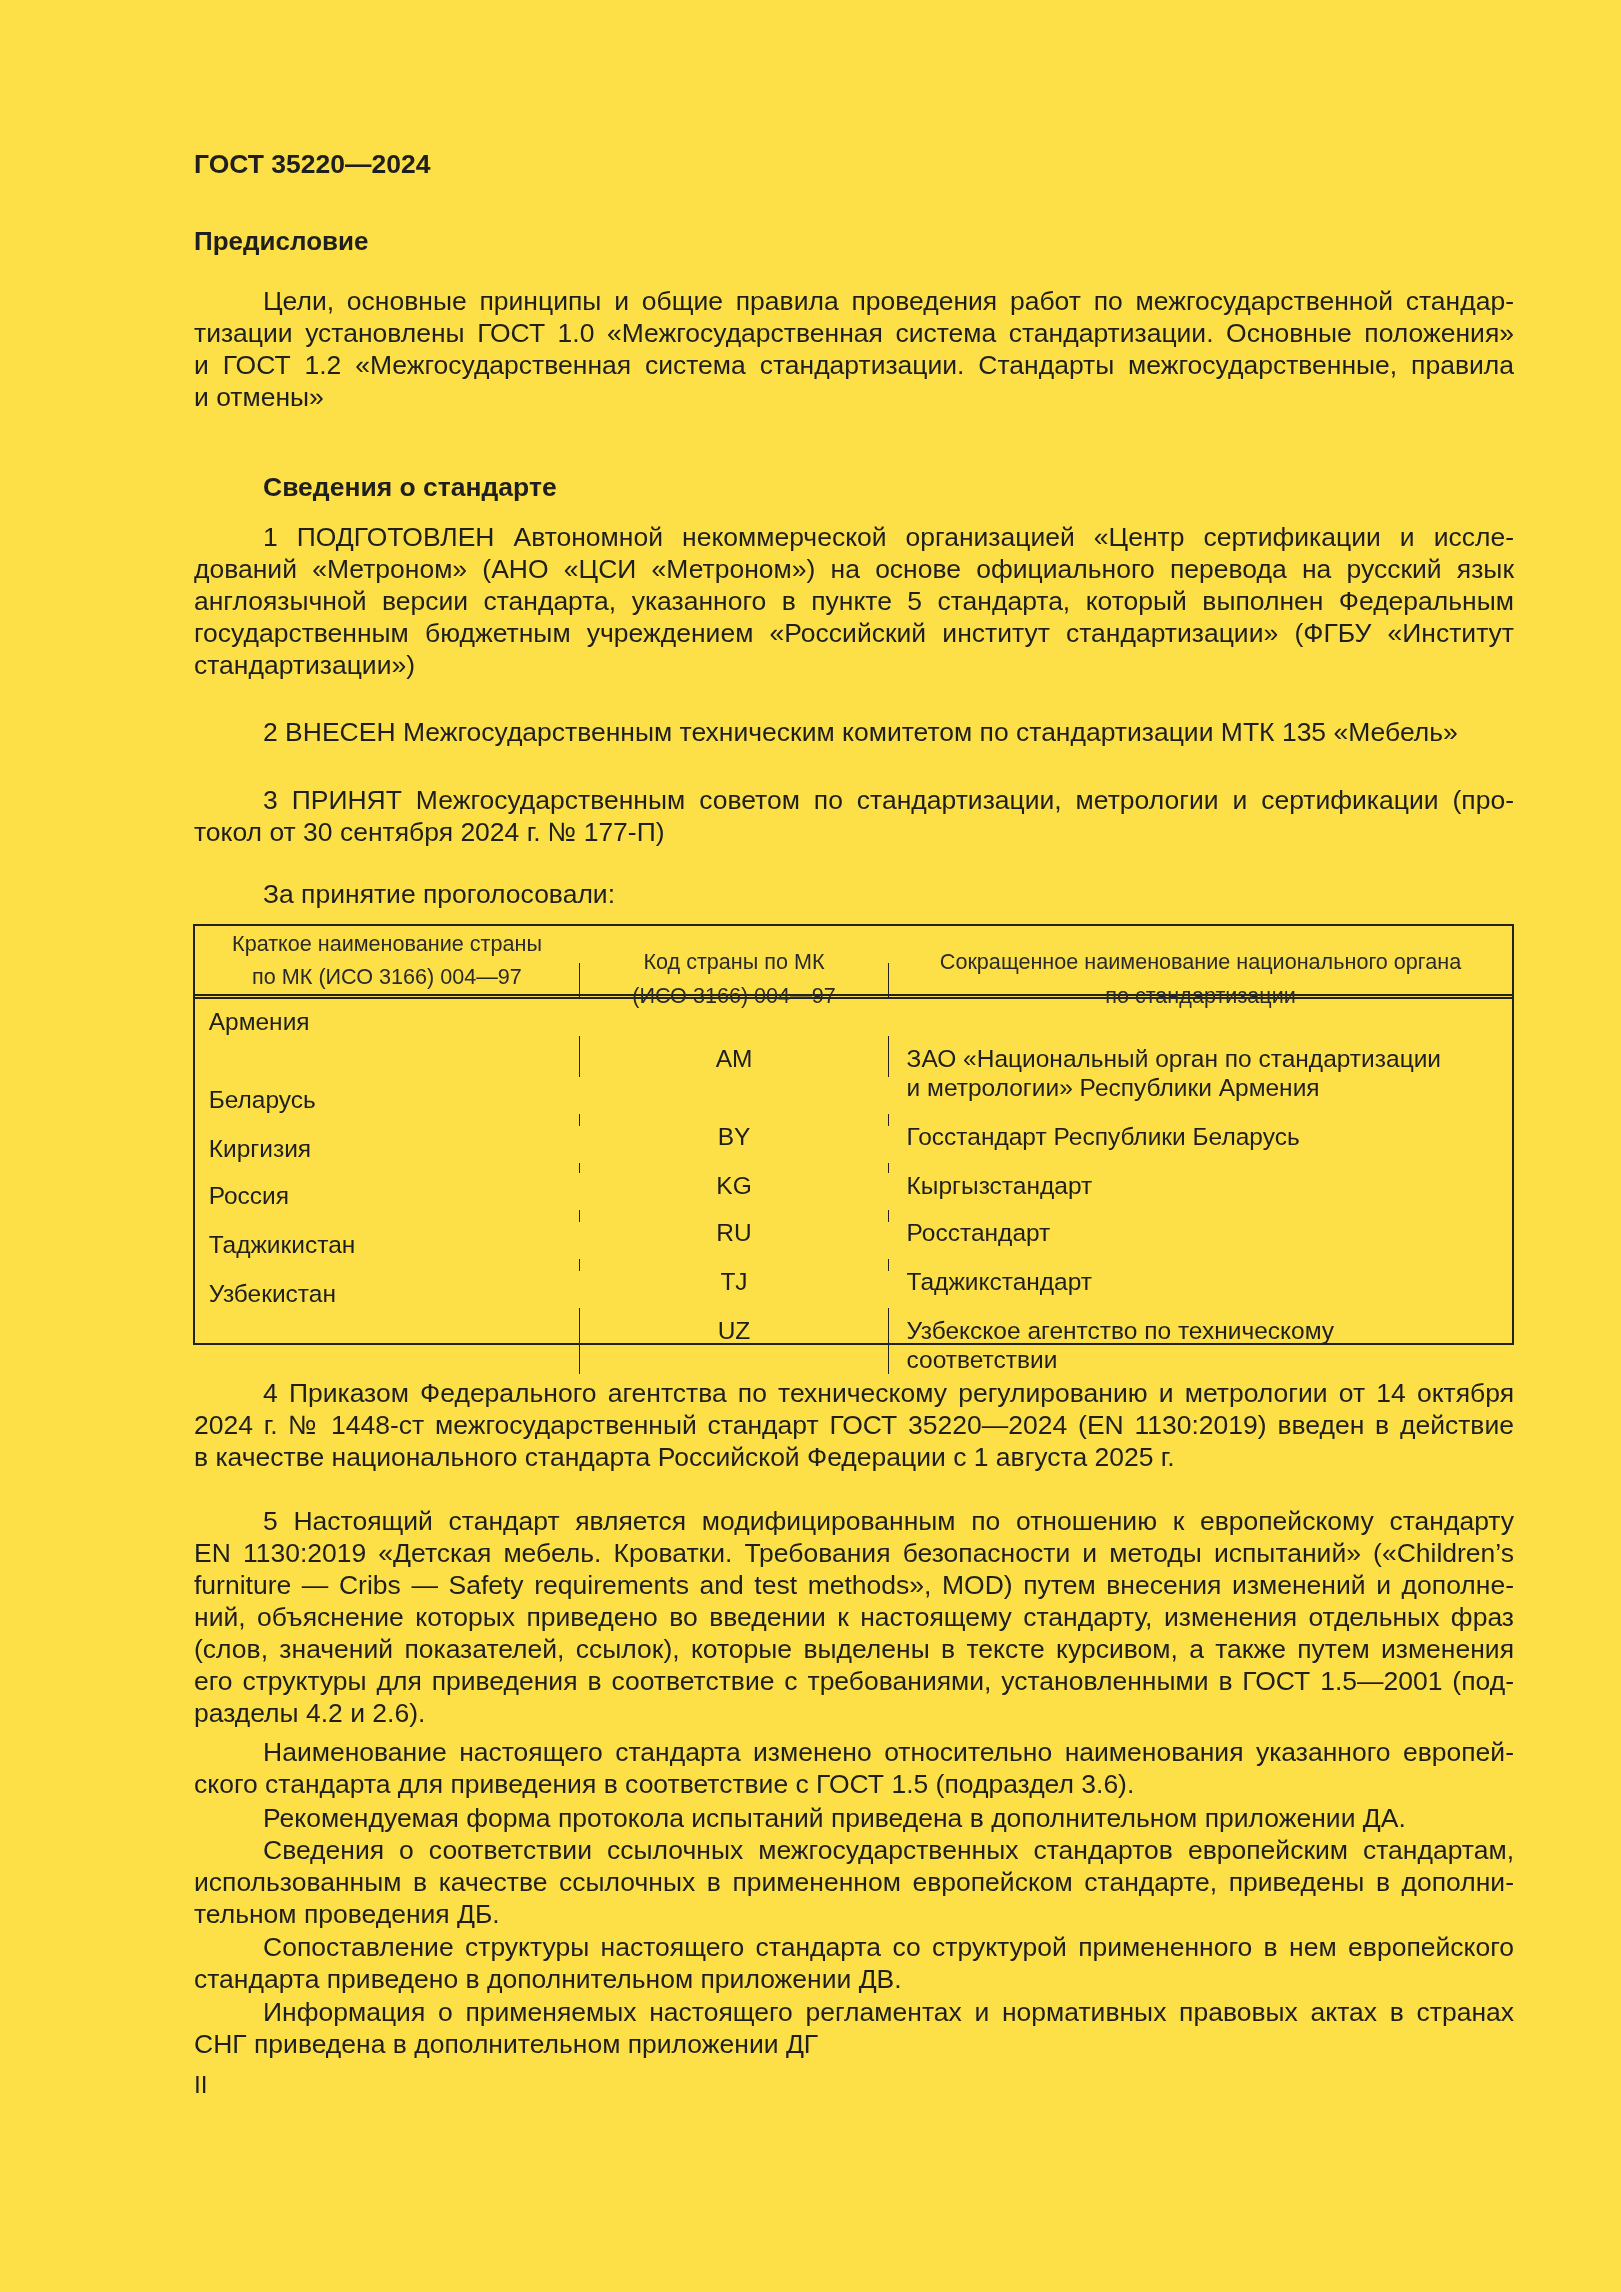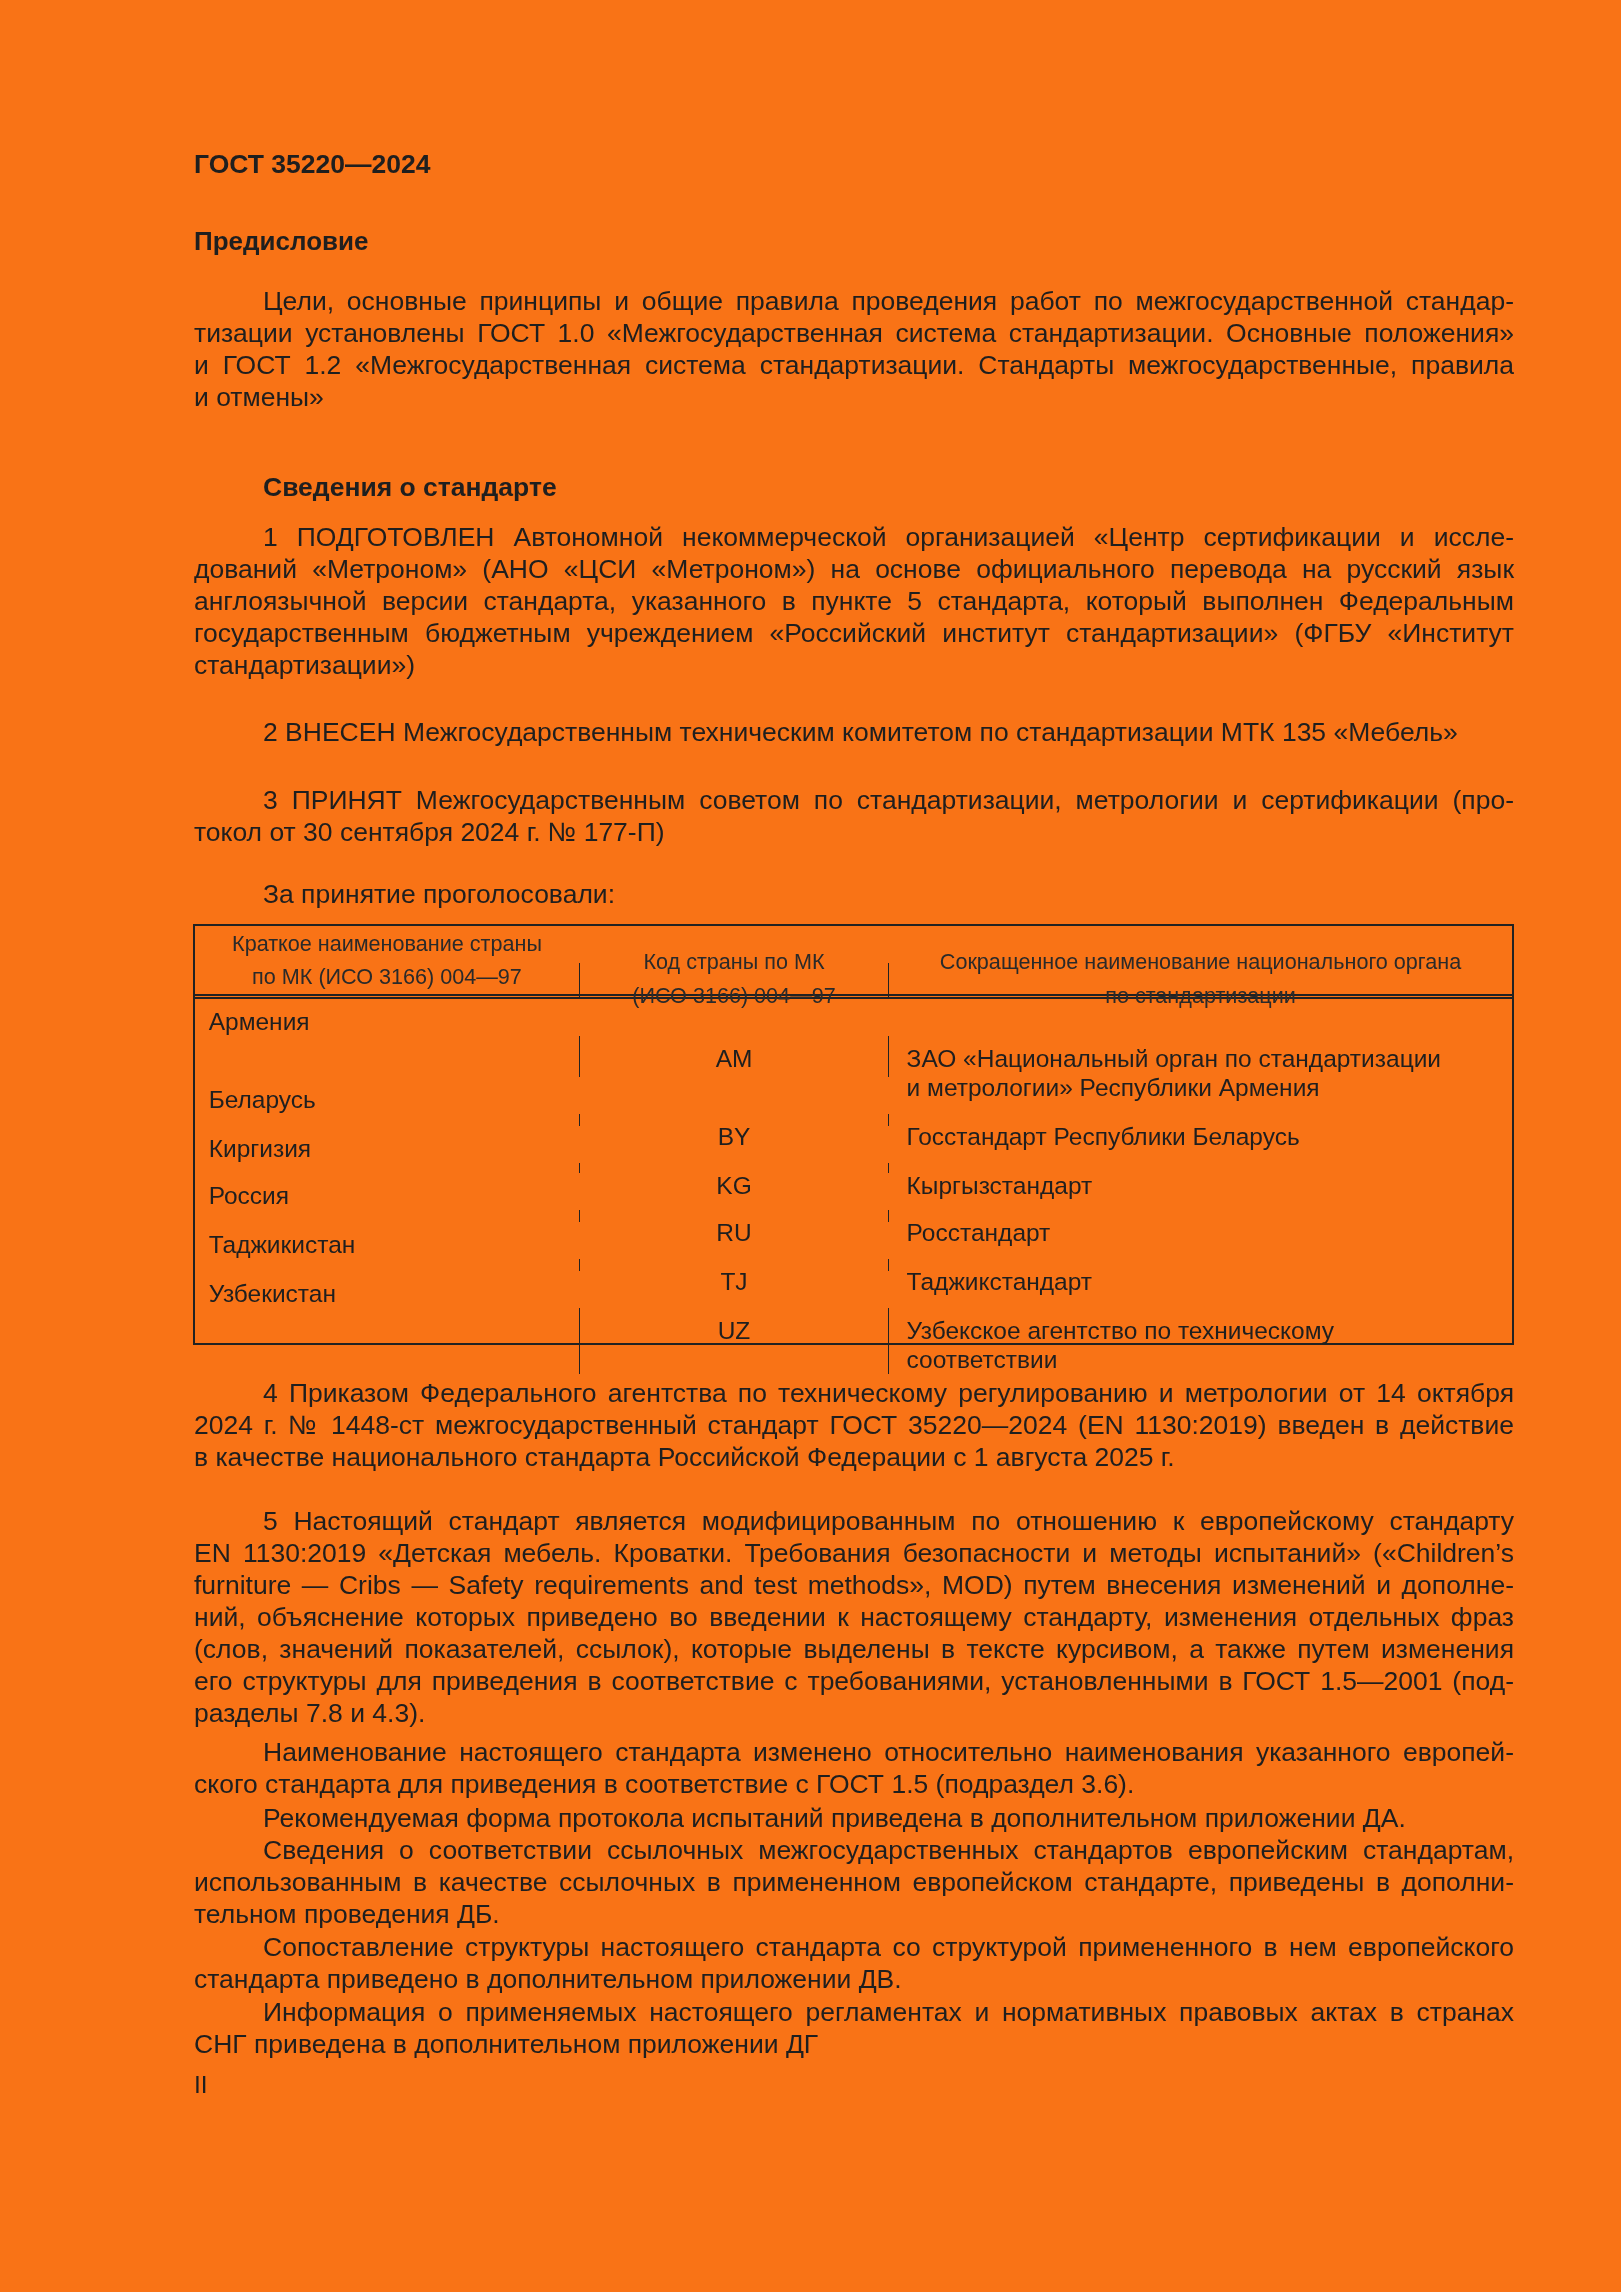--- a/index.html
+++ b/index.html
@@ -1,17 +1,17 @@
 <!DOCTYPE html>
 <html><head>
 <meta charset="utf-8">
 <style>
   html, body { margin: 0; padding: 0; background: #ffffff; }
   body { width: 1621px; height: 2293px; position: relative; overflow: hidden; color: #1f1f1f; font-family: "Liberation Sans", sans-serif; }
-  .page { position: absolute; left: 0; top: 0; width: 1621px; height: 2293px; background: #f97316; }
+  .page { position: absolute; left: 0; top: 0; width: 1621px; height: 2293px; background: #fde047; }
 
   .doc-id { position: absolute; left: 194px; top: 151px; font-size: 26.5px; line-height: 26.5px; font-weight: bold; white-space: nowrap; font-family: "Liberation Sans", sans-serif; }
   .doc-title { position: absolute; left: 194px; width: 1320px; top: 225px; font-size: 26px; line-height: 32px; font-weight: bold; font-family: "Liberation Sans", sans-serif; }
   .section-heading { position: absolute; left: 263px; top: 471px; font-size: 26.5px; line-height: 32px; font-weight: bold; white-space: nowrap; font-family: "Liberation Sans", sans-serif; }
 
   .para { position: absolute; left: 194px; width: 1320px; font-size: 26.5px; font-family: "Liberation Sans", sans-serif; }
   .ln { height: 32px; line-height: 32px; text-align: left; overflow: visible; box-sizing: border-box; }
   .ln.just { text-align: justify; text-align-last: justify; }
   .ln.first { padding-left: 69px; }
 
@@ -135,21 +135,21 @@
       <div class="ln just">2024 г. № 1448-ст межгосударственный стандарт ГОСТ 35220—2024 (EN 1130:2019) введен в действие</div>
       <div class="ln">в качестве национального стандарта Российской Федерации с 1 августа 2025 г.</div>
     </div>
   <div class="para" id="p-item5">
       <div class="ln first just">5 Настоящий стандарт является модифицированным по отношению к европейскому стандарту</div>
       <div class="ln just">EN 1130:2019 «Детская мебель. Кроватки. Требования безопасности и методы испытаний» («Children’s</div>
       <div class="ln just">furniture — Cribs — Safety requirements and test methods», MOD) путем внесения изменений и дополне-</div>
       <div class="ln just">ний, объяснение которых приведено во введении к настоящему стандарту, изменения отдельных фраз</div>
       <div class="ln just">(слов, значений показателей, ссылок), которые выделены в тексте курсивом, а также путем изменения</div>
       <div class="ln just">его структуры для приведения в соответствие с требованиями, установленными в ГОСТ 1.5—2001 (под-</div>
-      <div class="ln">разделы 7.8 и 4.3).</div>
+      <div class="ln">разделы 4.2 и 2.6).</div>
     </div>
   <div class="para" id="p-note1">
       <div class="ln first just">Наименование настоящего стандарта изменено относительно наименования указанного европей-</div>
       <div class="ln">ского стандарта для приведения в соответствие с ГОСТ 1.5 (подраздел 3.6).</div>
     </div>
   <div class="para" id="p-note2">
       <div class="ln first">Рекомендуемая форма протокола испытаний приведена в дополнительном приложении ДА.</div>
     </div>
   <div class="para" id="p-note3">
       <div class="ln first just">Сведения о соответствии ссылочных межгосударственных стандартов европейским стандартам,</div>

